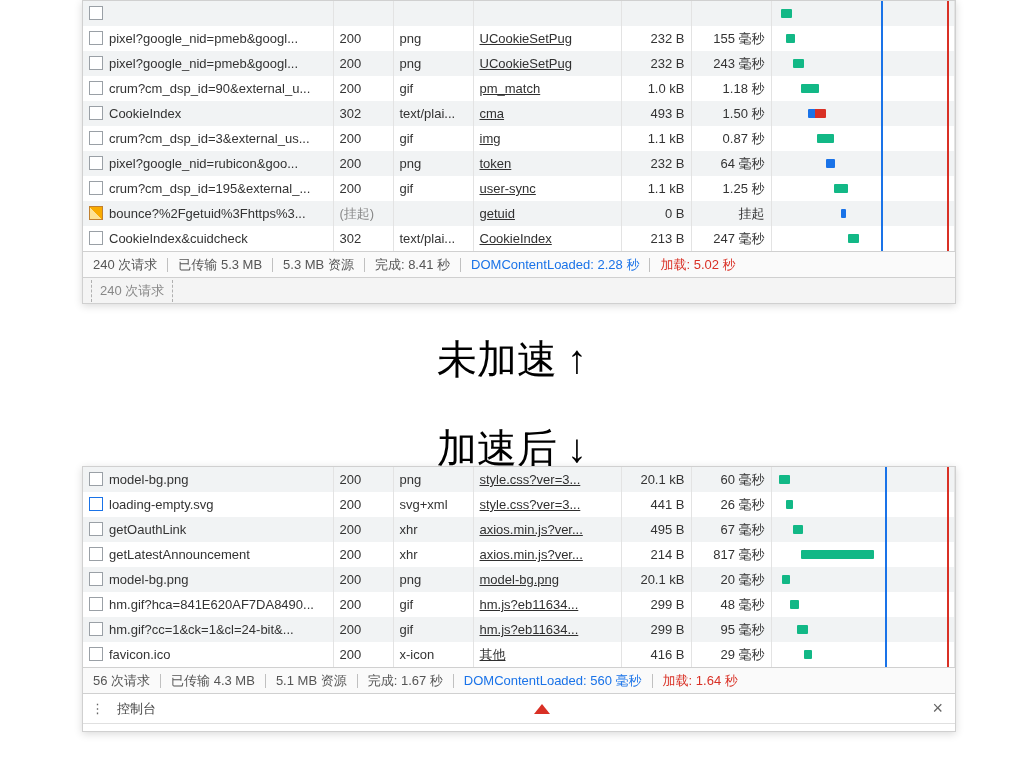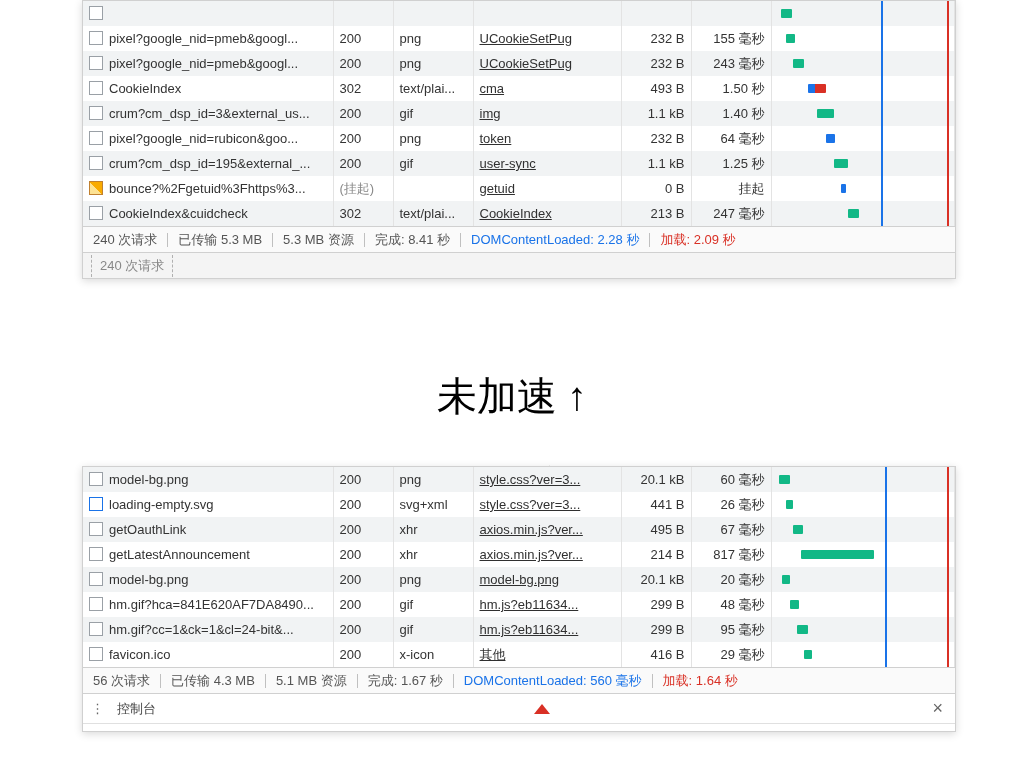--- a/index.html
+++ b/index.html
@@ -134,21 +134,20 @@
   }
 
   
   .anno {
     position:absolute;
     left:0; width:1024px;
     text-align:center;
     font-family: "KaiTi","STKaiti","SimSun",serif;
     font-size: 40px;
     color: #000;
-    margin-top: 37px;
   }
   .anno .arrow { font-family: Arial, sans-serif; font-weight: bold; }
   #anno1 { top: 332px; }
   #anno2 { top: 421px; }
 
   
   .wm {
     position:absolute; z-index:-1;
     color:#d0d4d8; font-size:60px;
     transform: rotate(-20deg);
@@ -206,39 +205,52 @@
           <td class="init"><span>UCookieSetPug</span></td>
           <td class="size">232 B</td>
           <td class="time">243 毫秒</td>
           <td class="wf">
             <div class="wf-line blue" style="left: 60%;"></div>
             <div class="wf-line red" style="left: 96%;"></div>
             <div class="wf-bar green" style="left: 12%; width: 6%;"></div>
           </td>
         </tr>
         <tr>
+          <td><span class="file-ic "></span>crum?cm_dsp_id=90&amp;external_u...</td>
+          <td class="stat">200</td>
+          <td>gif</td>
+          <td class="init"><span>pm_match</span></td>
+          <td class="size">1.0 kB</td>
+          <td class="time">1.18 秒</td>
+          <td class="wf">
+            <div class="wf-line blue" style="left: 60%;"></div>
+            <div class="wf-line red" style="left: 96%;"></div>
+            <div class="wf-bar green" style="left: 16%; width: 10%;"></div>
+          </td>
+        </tr>
+        <tr>
           <td><span class="file-ic "></span>CookieIndex</td>
           <td class="stat">302</td>
           <td>text/plai...</td>
           <td class="init"><span>cma</span></td>
           <td class="size">493 B</td>
           <td class="time">1.50 秒</td>
           <td class="wf">
             <div class="wf-line blue" style="left: 60%;"></div>
             <div class="wf-line red" style="left: 96%;"></div>
             <div class="wf-bar mix" style="left: 20%; width: 10%;"></div>
           </td>
         </tr>
         <tr>
           <td><span class="file-ic "></span>crum?cm_dsp_id=3&amp;external_us...</td>
           <td class="stat">200</td>
           <td>gif</td>
           <td class="init"><span>img</span></td>
           <td class="size">1.1 kB</td>
-          <td class="time">1.40 秒</td>
+          <td class="time">0.87 秒</td>
           <td class="wf">
             <div class="wf-line blue" style="left: 60%;"></div>
             <div class="wf-line red" style="left: 96%;"></div>
             <div class="wf-bar green" style="left: 25%; width: 9%;"></div>
           </td>
         </tr>
         <tr>
           <td><span class="file-ic "></span>pixel?google_nid=rubicon&amp;goo...</td>
           <td class="stat">200</td>
           <td>png</td>
@@ -296,21 +308,21 @@
     <span>240 次请求</span>
       <span class="sep"></span>
     <span>已传输 5.3 MB</span>
       <span class="sep"></span>
     <span>5.3 MB 资源</span>
       <span class="sep"></span>
     <span>完成: 8.41 秒</span>
       <span class="sep"></span>
     <span class="dom">DOMContentLoaded: 2.28 秒</span>
       <span class="sep"></span>
-    <span class="load">加载: 2.09 秒</span>
+    <span class="load">加载: 5.02 秒</span>
   </div>
   <div class="filterbar">
     <span class="filter-handle">240 次请求</span>
   </div>
 </div>
 
 <div class="anno" id="anno1">
   <span>未加速</span> <span class="arrow">↑</span>
 </div>
 <div class="anno" id="anno2">

